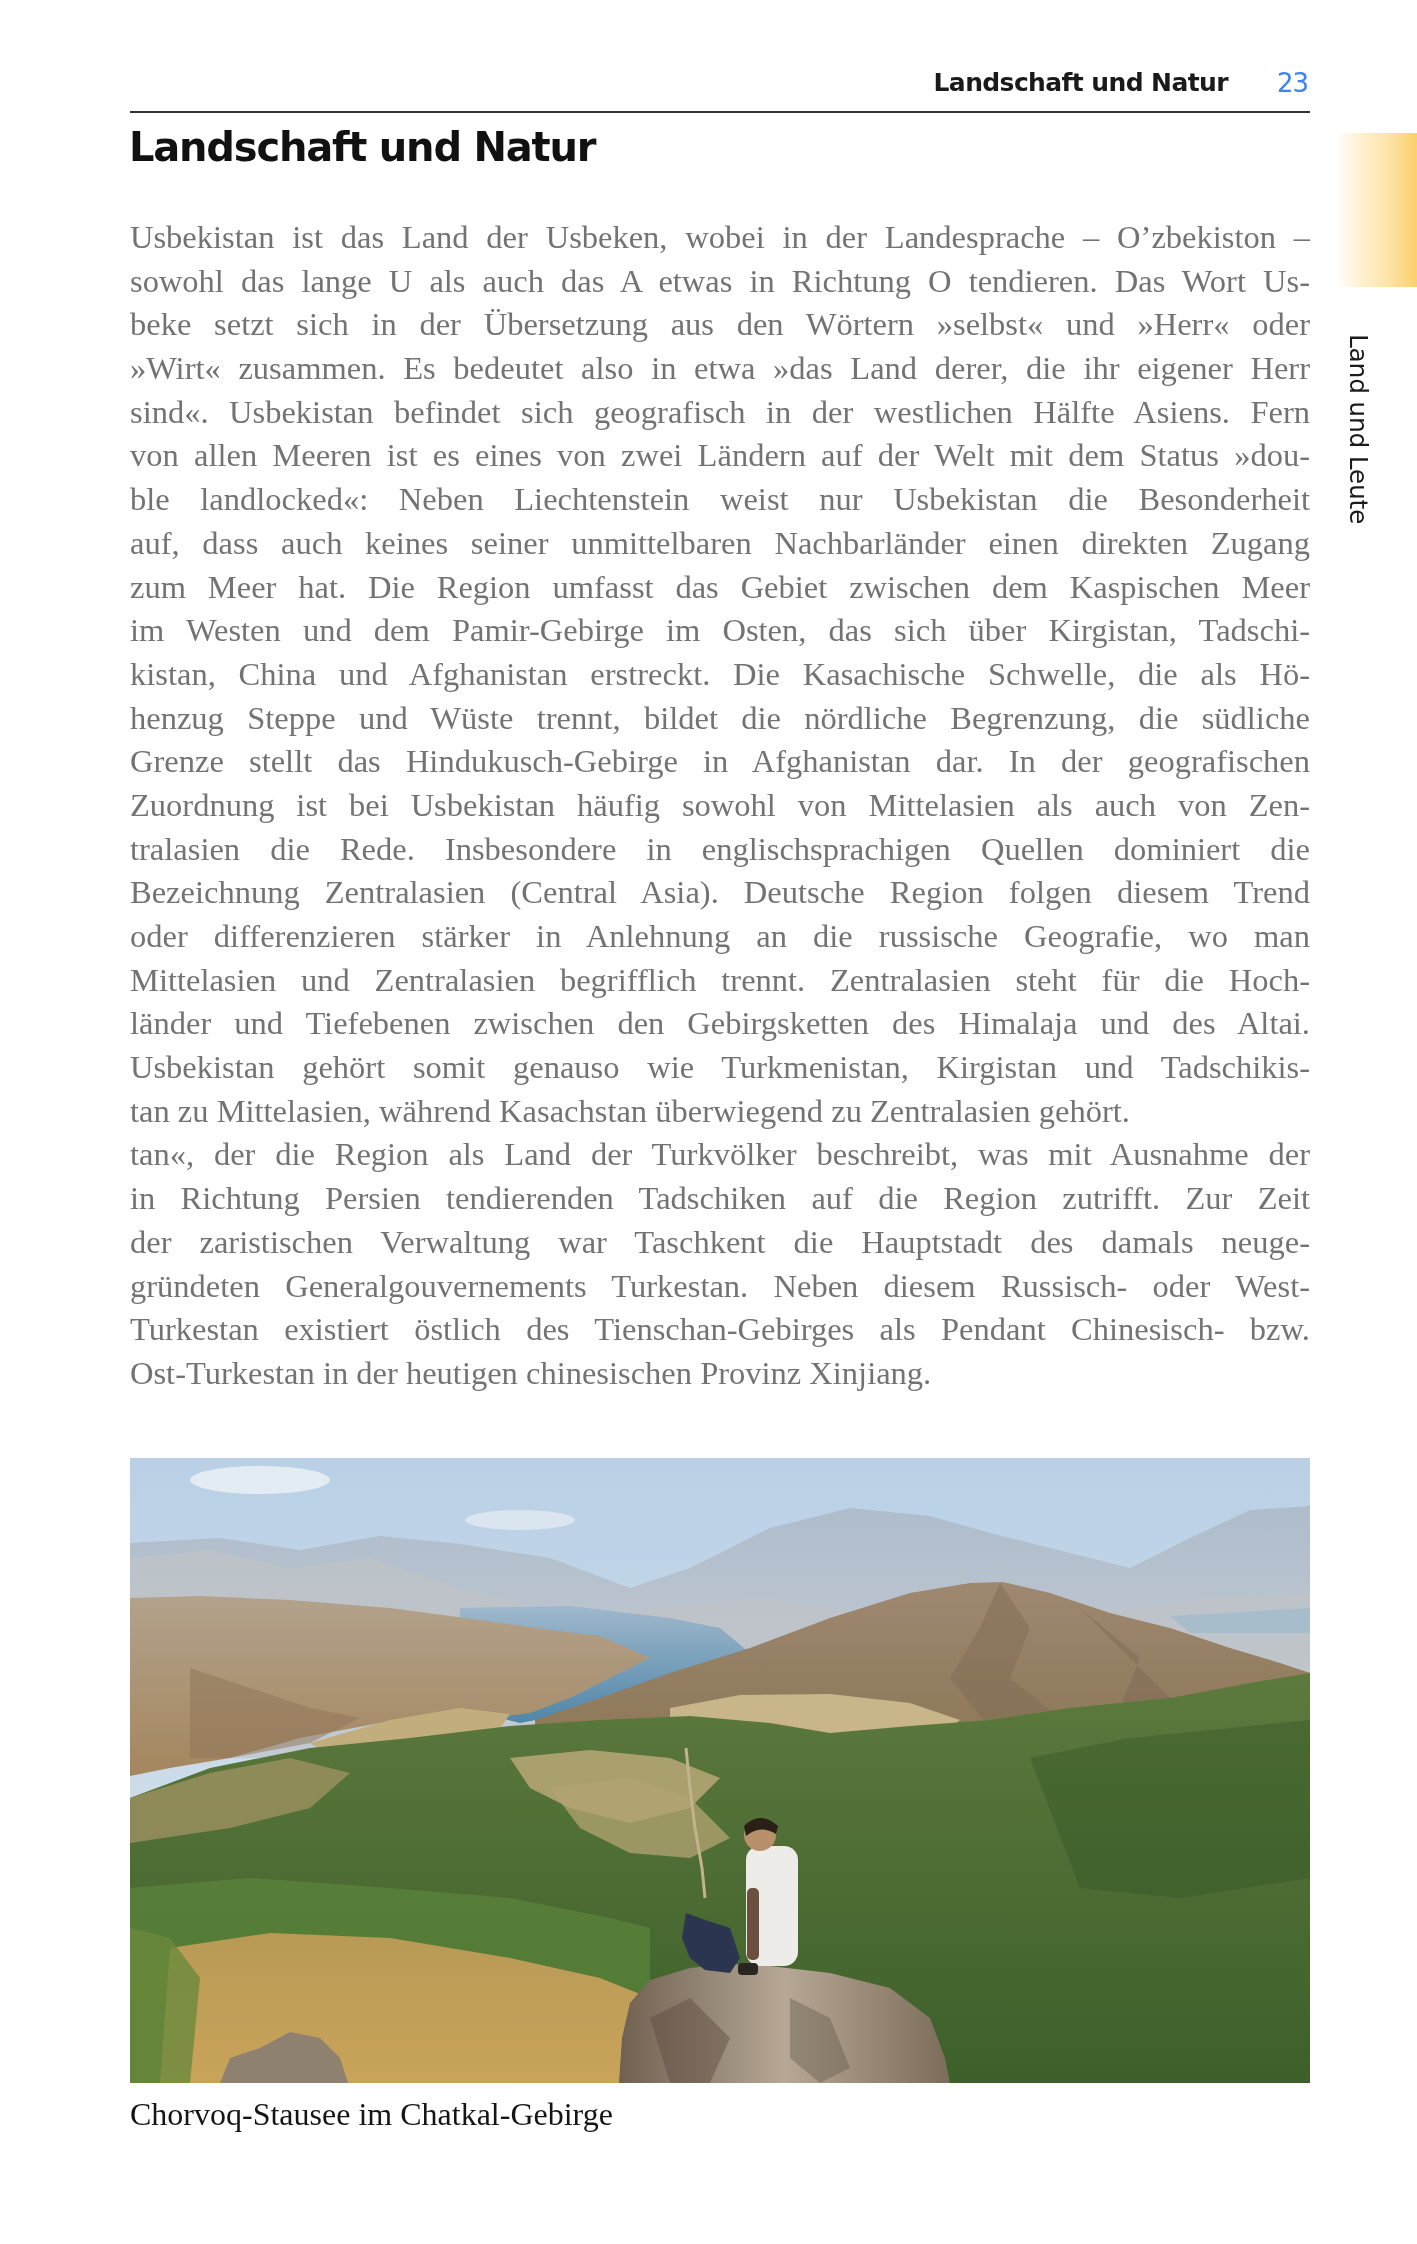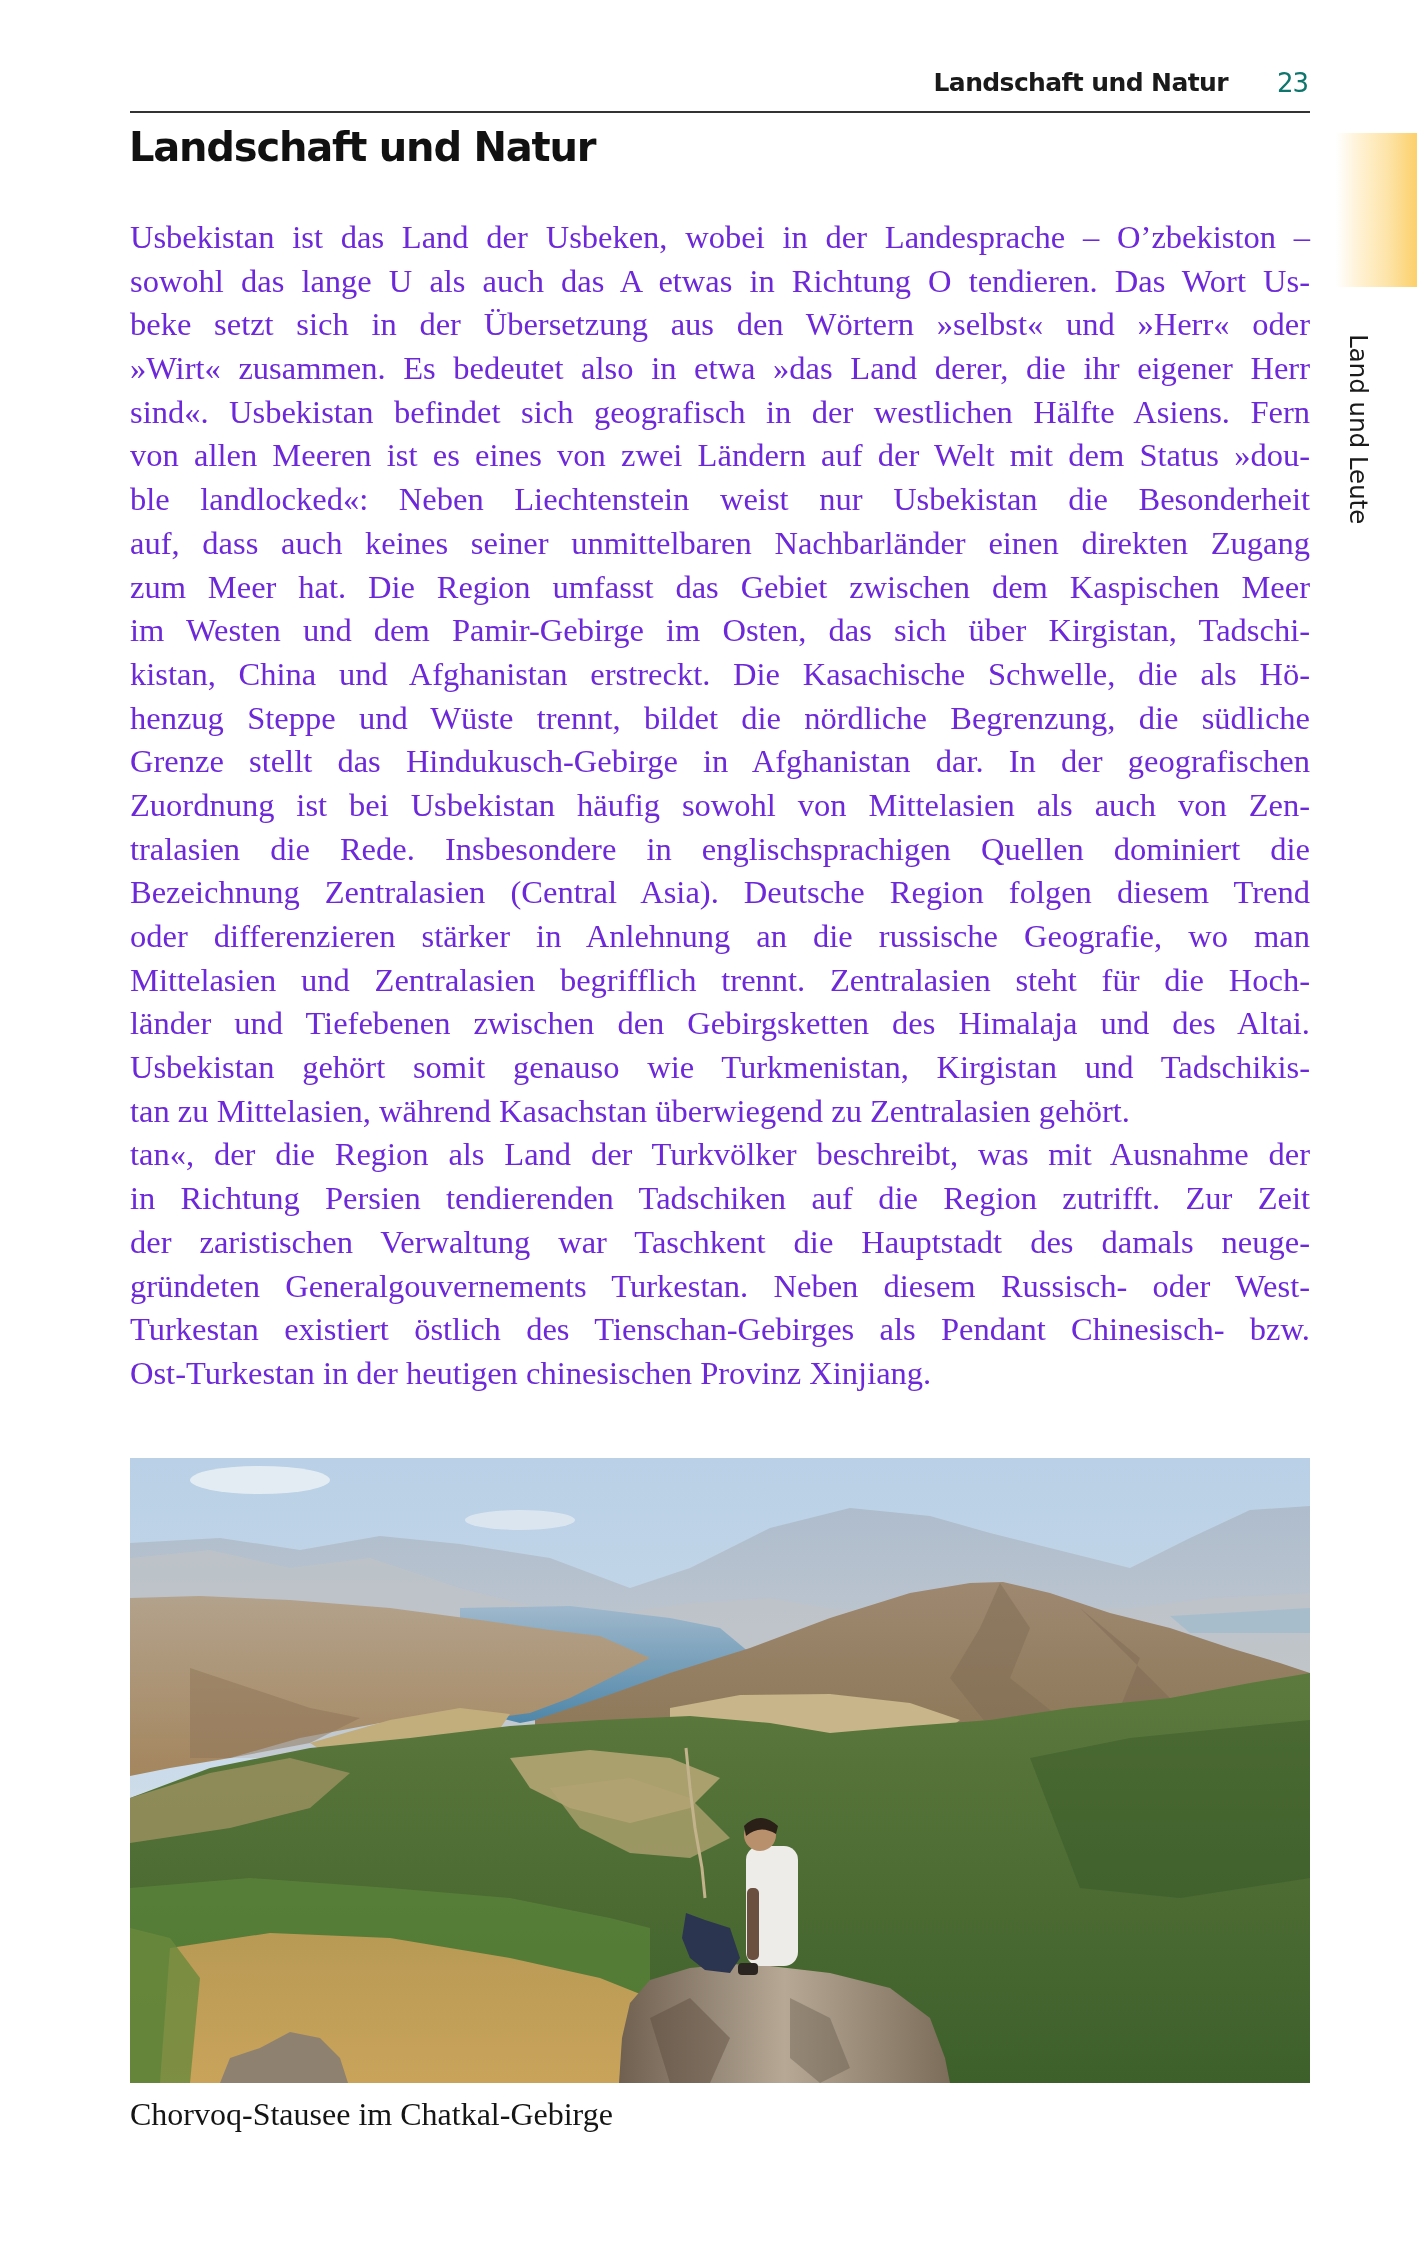--- a/index.html
+++ b/index.html
@@ -7,21 +7,21 @@
   .page { position: absolute; left: 0; top: 0; width: 1303px; height: 2244px; background: #fff; }
 
   .running-header { position: absolute; left: 130px; top: 68px; width: 1180px; height: 36px; }
   .running-title {
     position: absolute; right: 82px; top: 0;
     font-family: "DejaVu Sans", sans-serif; font-weight: bold; font-size: 25px;
     color: #1a1a1a; letter-spacing: -0.6px; white-space: nowrap;
   }
   .page-number {
     position: absolute; right: 2px; top: 0;
-    font-family: "DejaVu Sans", sans-serif; font-size: 26px; color: #0f766e;
+    font-family: "DejaVu Sans", sans-serif; font-size: 26px; color: #3b82f6;
     letter-spacing: -1px;
   }
   .header-rule { position: absolute; left: 130px; top: 111px; width: 1180px; height: 2px; background: #333; }
 
   .section-title {
     position: absolute; left: 129px; top: 124px;
     font-family: "DejaVu Sans", sans-serif; font-weight: bold; font-size: 40px;
     color: #111; letter-spacing: -1.2px; white-space: nowrap;
   }
 
@@ -34,21 +34,21 @@
   }
   .side-label span {
     position: absolute; left: 50%; top: 50%;
     transform: translate(-50%, -50%) rotate(90deg);
     font-family: "DejaVu Sans", sans-serif; font-size: 25px; color: #1a1a1a;
     white-space: nowrap; letter-spacing: -0.3px;
   }
 
   .body-text {
     position: absolute; left: 130px; top: 216px; width: 1180px;
-    font-family: "Liberation Serif", serif; font-size: 32.5px; color: #6d28d9;
+    font-family: "Liberation Serif", serif; font-size: 32.5px; color: #737373;
   }
   .line {
     height: 43.7px; line-height: 43.7px; white-space: nowrap;
     text-align: justify; text-align-last: justify;
   }
   .line.last { text-align-last: left; }
 
   .photo {
     position: absolute; left: 130px; top: 1458px; width: 1180px; height: 625px; overflow: hidden;
     background: #c9d9e6;

